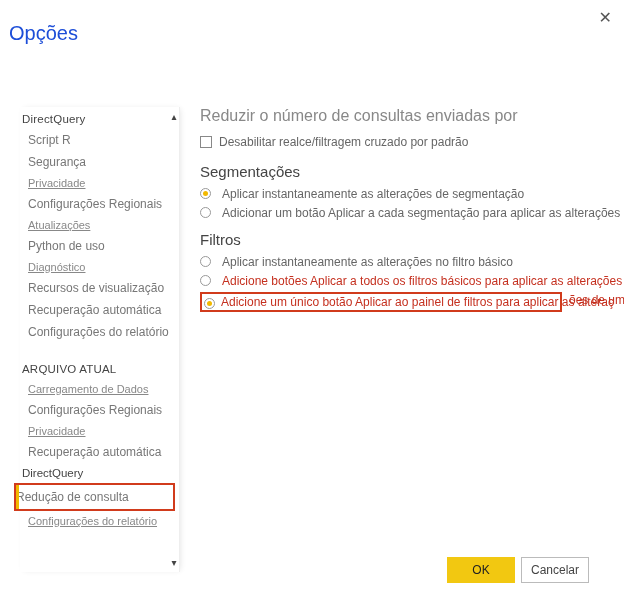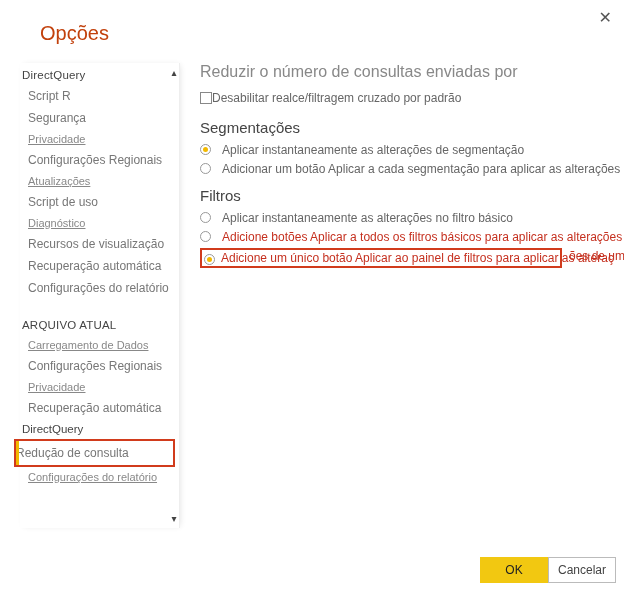--- a/index.html
+++ b/index.html
@@ -16,27 +16,28 @@
   .close-x {
     position: absolute;
     top: 8px;
     right: 12px;
     font-size: 16px;
     color: #555;
     cursor: pointer;
   }
   .title {
     font-size: 20px;
-    color: #c2410c;
+    color: #1d4ed8;
     font-weight: 300;
-    padding: 22px 0 18px 40px;
+    padding: 22px 0 18px 9px;
   }
   .body {
     display: flex;
     height: 465px;
+    margin-top: 44px;
   }
   .sidebar {
     width: 160px;
     margin-left: 20px;
     position: relative;
     border-right: 1px solid #eee;
     box-shadow: 2px 0 6px -2px rgba(0,0,0,0.12);
     padding-right: 4px;
   }
   .scrollbar {
@@ -98,20 +99,21 @@
   }
   .main-title {
     font-size: 16px;
     color: #888;
     font-weight: 300;
     margin-bottom: 10px;
   }
   .cb-row {
     display: flex;
     align-items: center;
+    gap: 7px;
     margin: 4px 0 14px 0;
   }
   .cb {
     width: 12px; height: 12px;
     border: 1px solid #888;
     display: inline-block;
     flex-shrink: 0;
   }
   .sub-head {
     color: #444;
@@ -148,23 +150,23 @@
     border: 2px solid #d13b1c;
     padding: 0 2px;
     display: inline-flex;
     align-items: center;
     gap: 6px;
     max-width: 362px;
   }
   .footer {
     position: absolute;
     bottom: 18px;
-    right: 8px;
-    display: flex;
-    gap: 0;
+    right: 35px;
+    display: flex;
+    gap: 6px;
   }
   .btn {
     min-width: 68px;
     height: 26px;
     border: 1px solid #bbb;
     background: #fff;
     font-size: 12px;
     color: #444;
     cursor: pointer;
   }
@@ -183,21 +185,21 @@
 <div class="title">Opções</div>
 
 <div class="body">
   <div class="sidebar">
     <div class="section-header">DirectQuery</div>
     <div class="nav-item">Script R</div>
     <div class="nav-item">Segurança</div>
     <div class="nav-item small">Privacidade</div>
     <div class="nav-item">Configurações Regionais</div>
     <div class="nav-item small">Atualizações</div>
-    <div class="nav-item">Script de uso</div>
+    <div class="nav-item">Python de uso</div>
     <div class="nav-item small">Diagnóstico</div>
     <div class="nav-item">Recursos de visualização</div>
     <div class="nav-item">Recuperação automática</div>
     <div class="nav-item">Configurações do relatório</div>
 
     <div style="height:14px"></div>
     <div class="section-header">ARQUIVO ATUAL</div>
     <div class="nav-item small">Carregamento de Dados</div>
     <div class="nav-item">Configurações Regionais</div>
     <div class="nav-item small">Privacidade</div>

